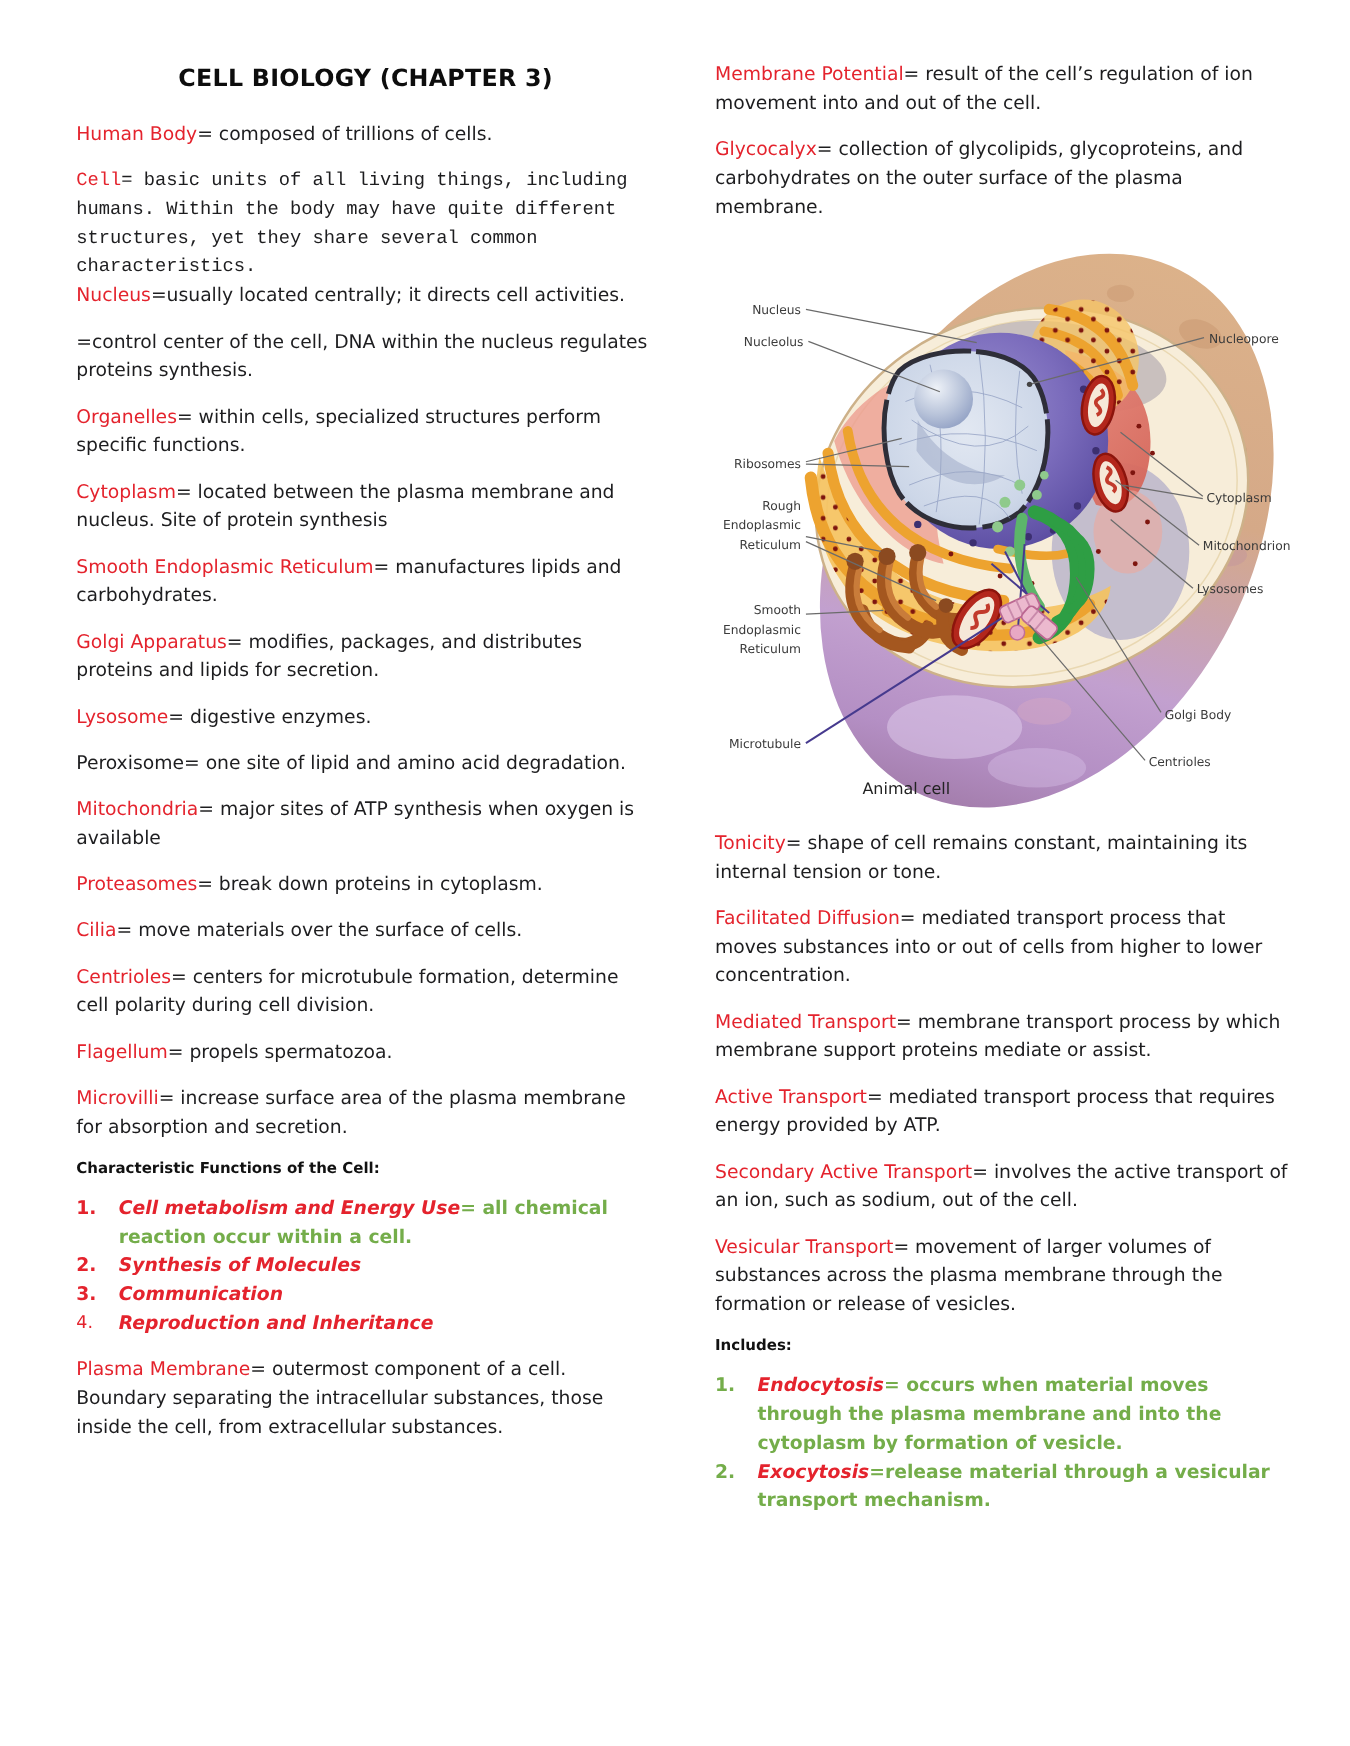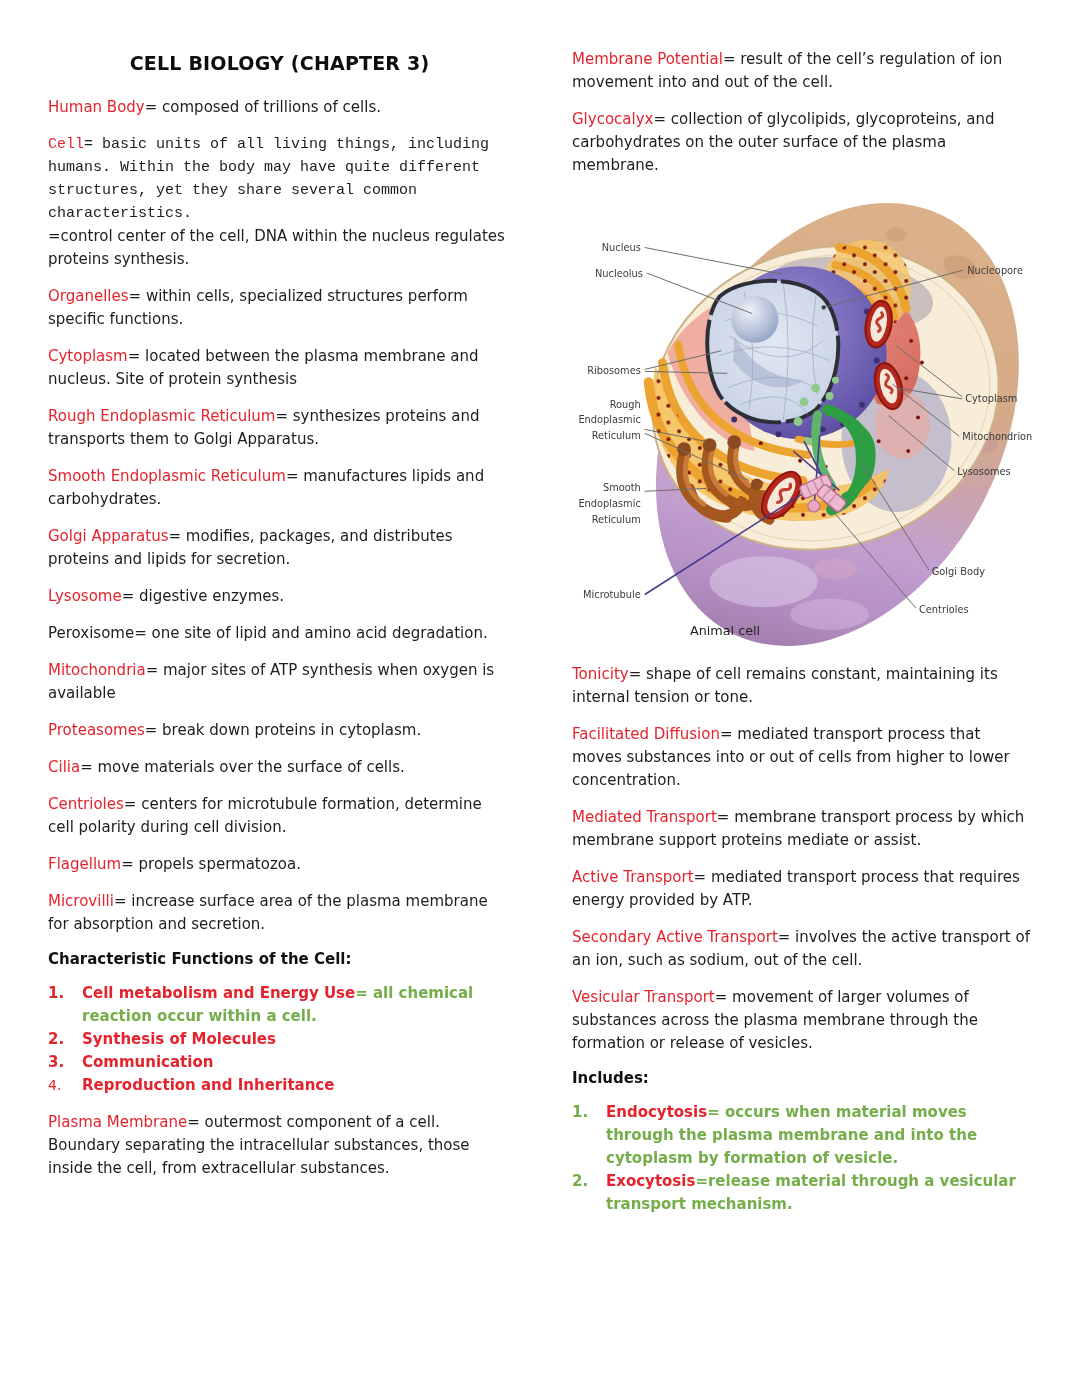--- a/index.html
+++ b/index.html
@@ -1,58 +1,58 @@
 <!DOCTYPE html>
 <html><head>
 <meta charset="utf-8">
 <style>
   html,body{margin:0;padding:0;background:#ffffff;}
   .page{position:relative;width:1080px;height:1397px;background:#fff;overflow:hidden;
         font-family:"DejaVu Sans","Liberation Sans",sans-serif;color:#1d1d1f;}
   .col{position:absolute;top:48px;}
-  .col-left{left:48px;width:463px;}
+  .col-left{left:61px;width:463px;}
   .col-right{left:572px;width:462px;}
   h1.title{font-size:19px;font-weight:bold;color:#0d0d0d;text-align:center;margin:4px 0 22px;letter-spacing:.2px;}
   .para{font-size:15px;line-height:23px;margin:0 0 14px;}
   .para.mb0{margin-bottom:0;font-family:Liberation Mono, monospace;}
   .term{color:#e4232d;text-align:right;}
   .term-black{color:#1d1d1f;margin-top:36px;}
-  h2.subhead{font-size:15px;font-weight:bold;color:#111;margin:8px 0 14px;}
+  h2.subhead{font-size:12px;font-weight:bold;color:#111;margin:8px 0 14px;}
   .numlist{margin:0 0 14px;}
   .numlist .item{display:flex;font-size:15px;line-height:23px;}
   .numlist .num{flex:none;width:34px;font-weight:bold;}
   .num.red{color:#e4232d;}
   .num.green{color:#74ad4a;}
   .num.plain{font-weight:normal;font-size:14px;}
   .item .body{flex:1;}
-  .lbl-red{color:#e4232d;font-weight:bold;}
+  .lbl-red{color:#e4232d;font-weight:bold;font-style:italic;}
   .txt-green{color:#74ad4a;font-weight:bold;}
   .diagram-wrap{margin:8px 0 6px;}
   svg text.dlabel{font-family:"DejaVu Sans","Liberation Sans",sans-serif;font-size:10px;fill:#3b3b3b;}
   svg text.dcaption{font-family:"DejaVu Sans","Liberation Sans",sans-serif;font-size:13px;fill:#222;}
 </style>
 </head>
 <body>
 
 <div class="page">
 
   <div class="col col-left">
     <h1 class="title">CELL BIOLOGY (CHAPTER 3)</h1>
 
     <p class="para"><span class="term">Human Body</span><span>= composed of trillions of cells.</span></p>
 
     <p class="para mb0"><span class="term">Cell</span><span>= basic units of all living things, including humans. Within the body may have quite different structures, yet they share several common characteristics.</span></p>
+    <p class="para"><span class="term">Nucleus</span><span>=usually located centrally; it directs cell activities.</span></p>
 
     <p class="para"><span>=control center of the cell, DNA within the nucleus regulates proteins synthesis.</span></p>
 
     <p class="para"><span class="term">Organelles</span><span>= within cells, specialized structures perform specific functions.</span></p>
 
     <p class="para"><span class="term">Cytoplasm</span><span>= located between the plasma membrane and nucleus. Site of protein synthesis</span></p>
 
-    <p class="para"><span class="term">Rough Endoplasmic Reticulum</span><span>= synthesizes proteins and transports them to Golgi Apparatus.</span></p>
 
     <p class="para"><span class="term">Smooth Endoplasmic Reticulum</span><span>= manufactures lipids and carbohydrates.</span></p>
 
     <p class="para"><span class="term">Golgi Apparatus</span><span>= modifies, packages, and distributes proteins and lipids for secretion.</span></p>
 
     <p class="para"><span class="term">Lysosome</span><span>= digestive enzymes.</span></p>
 
     <p class="para"><span class="term-black">Peroxisome</span><span>= one site of lipid and amino acid degradation.</span></p>
 
     <p class="para"><span class="term">Mitochondria</span><span>= major sites of ATP synthesis when oxygen is available</span></p>

